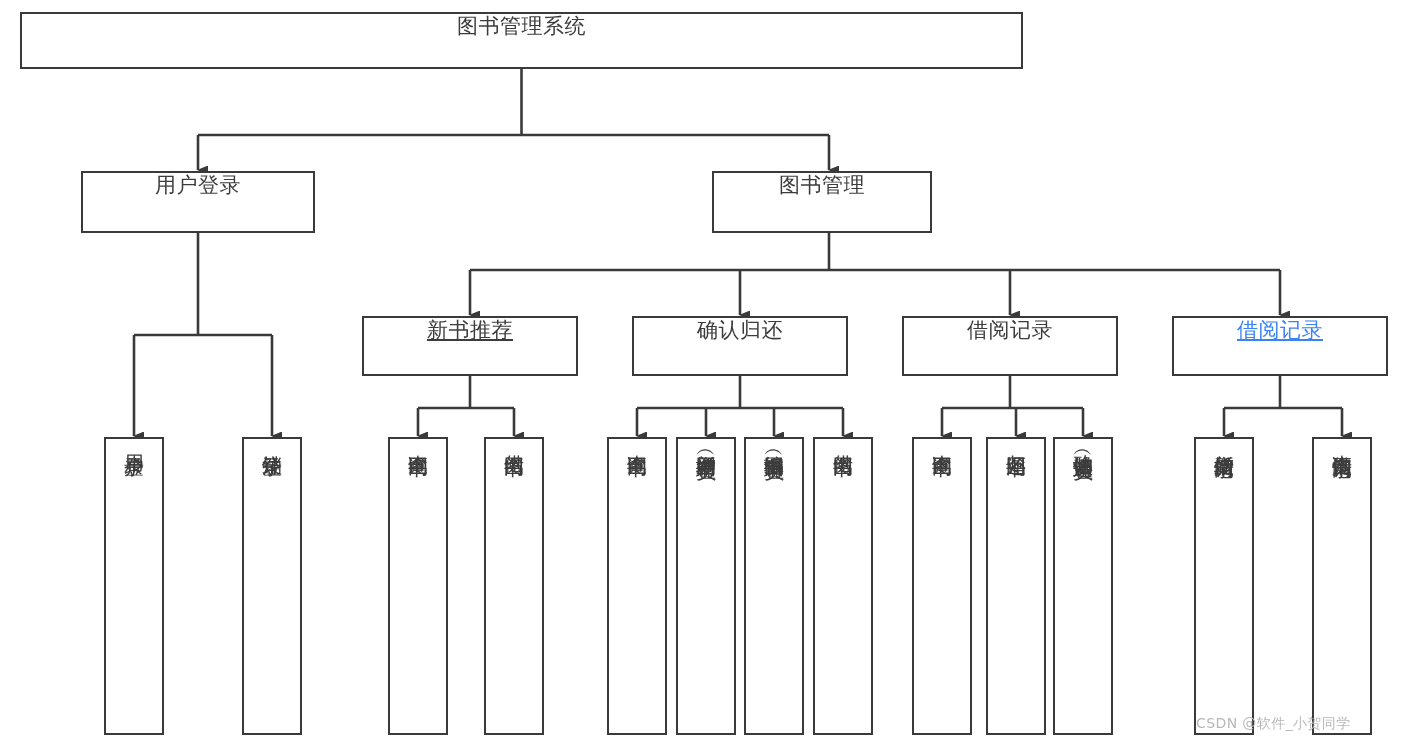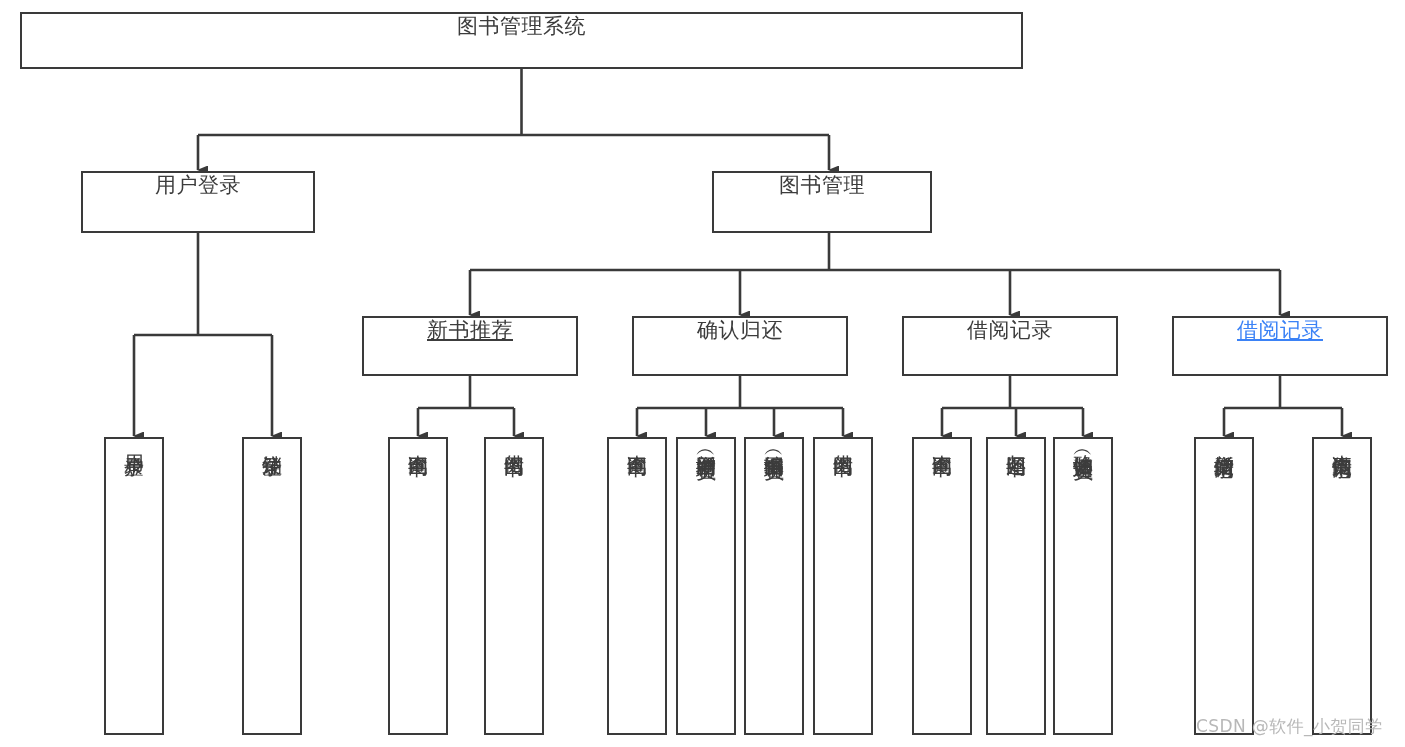--- a/index.html
+++ b/index.html
@@ -45,21 +45,21 @@
     writing-mode: vertical-rl;
     text-orientation: upright;
     font-size: 20px;
     letter-spacing: 1px;
     line-height: 1.05;
     white-space: normal;
   }
   .watermark {
     position: absolute;
     color: #b8b8b8;
-    font-size: 17px;
+    font-size: 14px;
     white-space: nowrap;
     letter-spacing: 0.4px;
     pointer-events: none;
   }
 </style>
 </head>
 <body>
 
 <div id="diagram-root">
 

